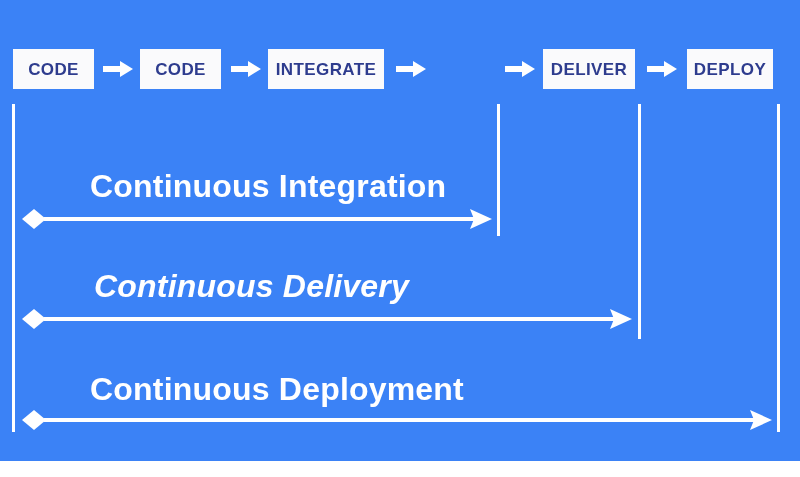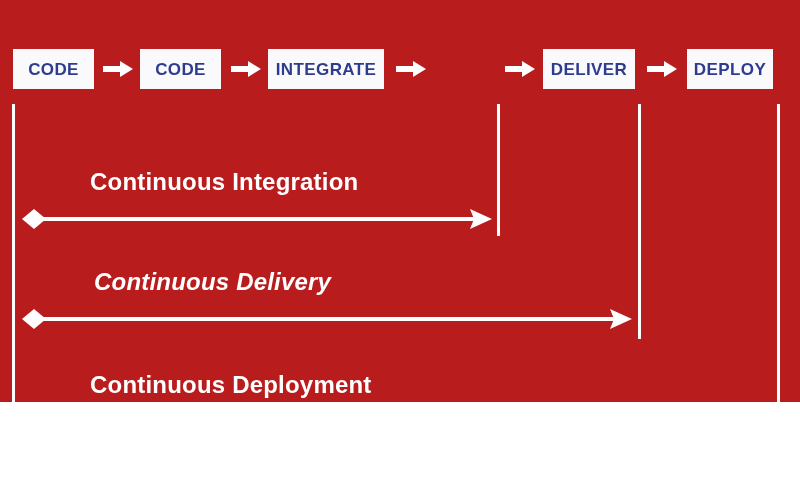--- a/index.html
+++ b/index.html
@@ -5,22 +5,22 @@
   html, body {
     margin: 0;
     padding: 0;
   }
   body {
     font-family: "Liberation Sans", sans-serif;
   }
   #canvas {
     position: relative;
     width: 800px;
-    height: 402px;
-    background: #b91c1c;
+    height: 461px;
+    background: #3b82f6;
     overflow: hidden;
   }
 
   
   .stage-box {
     position: absolute;
     top: 49px;
     height: 40px;
     background: #FAFAFC;
     display: flex;
@@ -48,21 +48,21 @@
   
   .divider {
     position: absolute;
     width: 3px;
     background: #FFFFFF;
   }
 
   
   .phase-label {
     position: absolute;
-    font-size: 24px;
+    font-size: 32px;
     font-weight: bold;
     color: #FFFFFF;
     white-space: nowrap;
     letter-spacing: 0.2px;
   }
   .phase-arrow {
     position: absolute;
     display: block;
   }
 </style>

